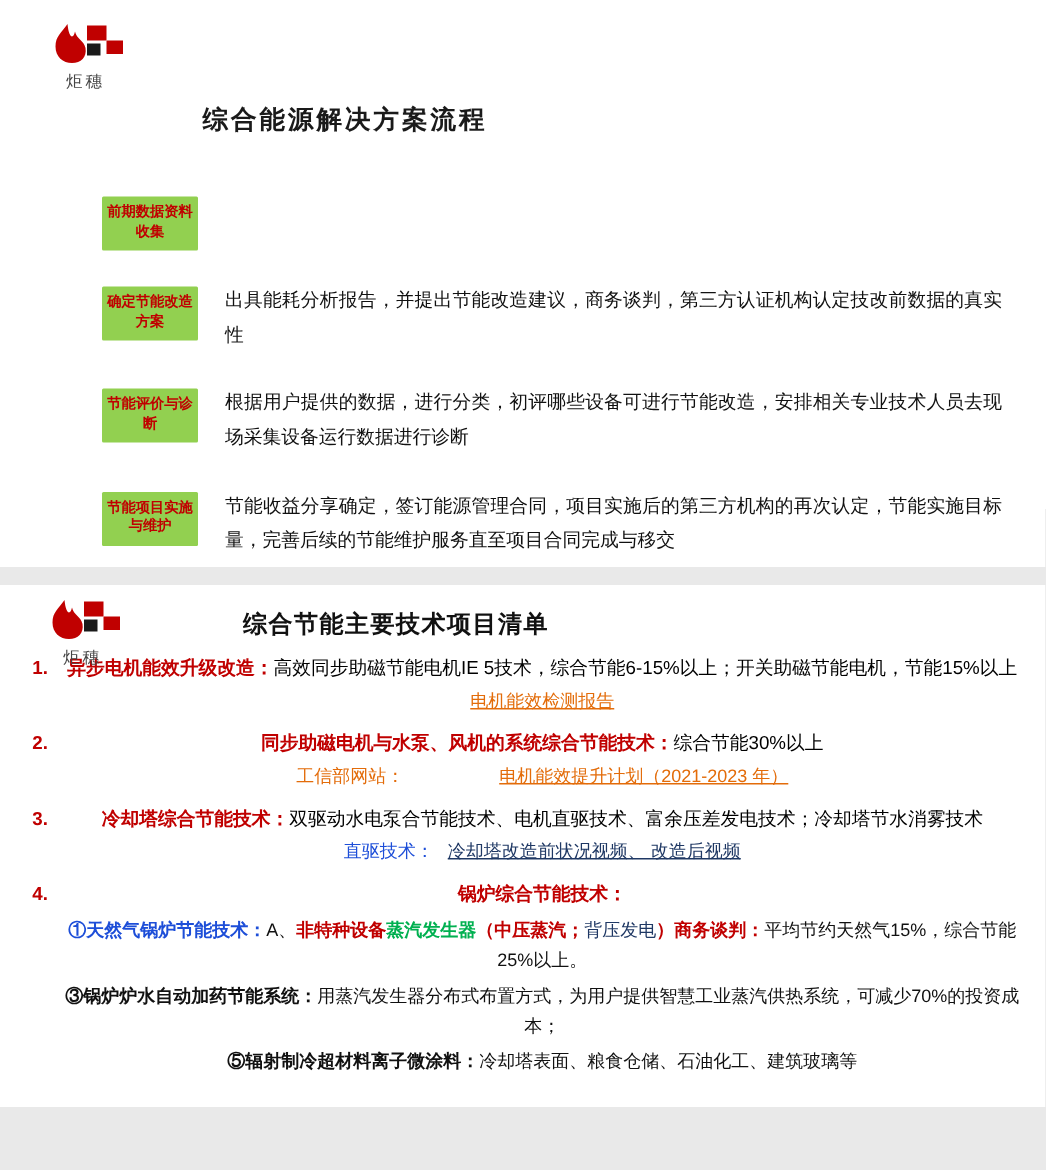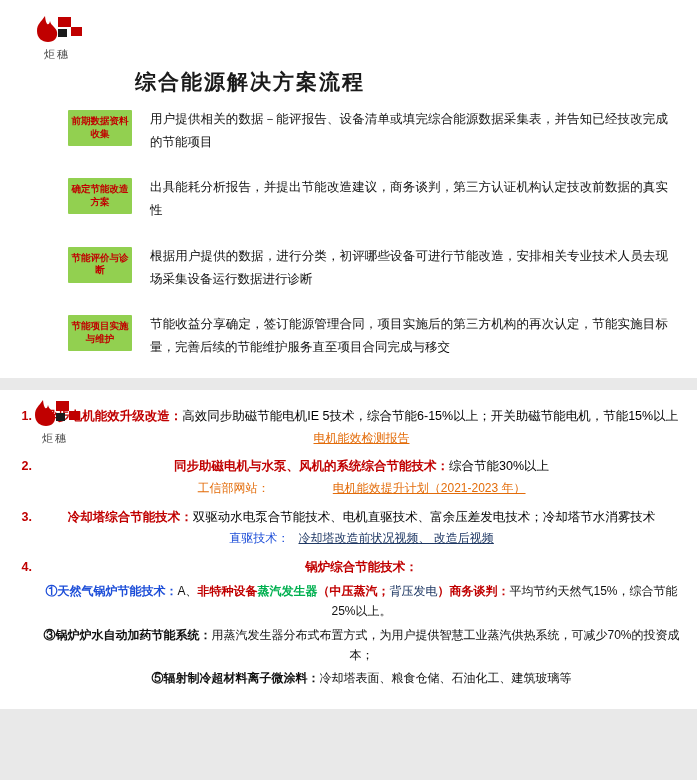--- a/index.html
+++ b/index.html
@@ -44,30 +44,30 @@
     color: #444;
     letter-spacing: 2px;
     margin-top: 3px;
     font-family: "DejaVu Sans", sans-serif;
   }
 
   .doc-title {
     position: absolute;
     left: 135px;
     top: 68px;
-    font-size: 21px;
+    font-size: 17px;
     font-weight: bold;
     color: #1a1a1a;
     letter-spacing: 2px;
   }
 
   .flow {
     position: absolute;
     left: 68px;
-    top: 108px;
+    top: 129px;
     width: 600px;
   }
   .flow-row {
     display: flex;
     align-items: flex-start;
     margin-bottom: 22px;
   }
   .flow-badge {
     flex: 0 0 auto;
     width: 64px;
@@ -185,21 +185,20 @@
       </div>
       <div class="logo-text">炬穗</div>
     </div>
 
     <div class="doc-title">综合能源解决方案流程</div>
 
     <div class="flow">
 
       <div class="flow-row">
         <div class="flow-badge">前期数据资料收集</div>
-        <div class="flow-text">用户提供相关的数据－能评报告、设备清单或填完综合能源数据采集表，并告知已经技改完成的节能项目</div>
       </div>
 
       <div class="flow-row">
         <div class="flow-badge">确定节能改造方案</div>
         <div class="flow-text">出具能耗分析报告，并提出节能改造建议，商务谈判，第三方认证机构认定技改前数据的真实性</div>
       </div>
 
       <div class="flow-row">
         <div class="flow-badge">节能评价与诊断</div>
         <div class="flow-text">根据用户提供的数据，进行分类，初评哪些设备可进行节能改造，安排相关专业技术人员去现场采集设备运行数据进行诊断</div>
@@ -220,20 +219,21 @@
         <svg width="52" height="30" viewBox="0 0 52 30">
           <path d="M14 2 C10 8, 6 10, 6 17 C6 24, 11 28, 17 28 C23 28, 27 24, 26 18 C25 13, 20 12, 19 7 C18 12, 15 12, 14 2 Z" fill="#c00000"></path>
           <rect x="27" y="3" width="13" height="10" fill="#c00000"></rect>
           <rect x="40" y="13" width="11" height="9" fill="#c00000"></rect>
           <rect x="27" y="15" width="9" height="8" fill="#1a1a1a"></rect>
         </svg>
       </div>
       <div class="logo-text">炬穗</div>
     </div>
 
+    <div class="list-title">综合节能主要技术项目清单</div>
 
     <div class="items">
 
       <div class="item">
         <div class="item-num">1.</div>
         <div class="item-body">
           <div>
             <span class="head-red">异步电机能效升级改造：</span><span>高效同步助磁节能电机IE 5技术，综合节能6-15%以上；开关助磁节能电机，节能15%以上</span>
           </div>
           <div class="link-line">

